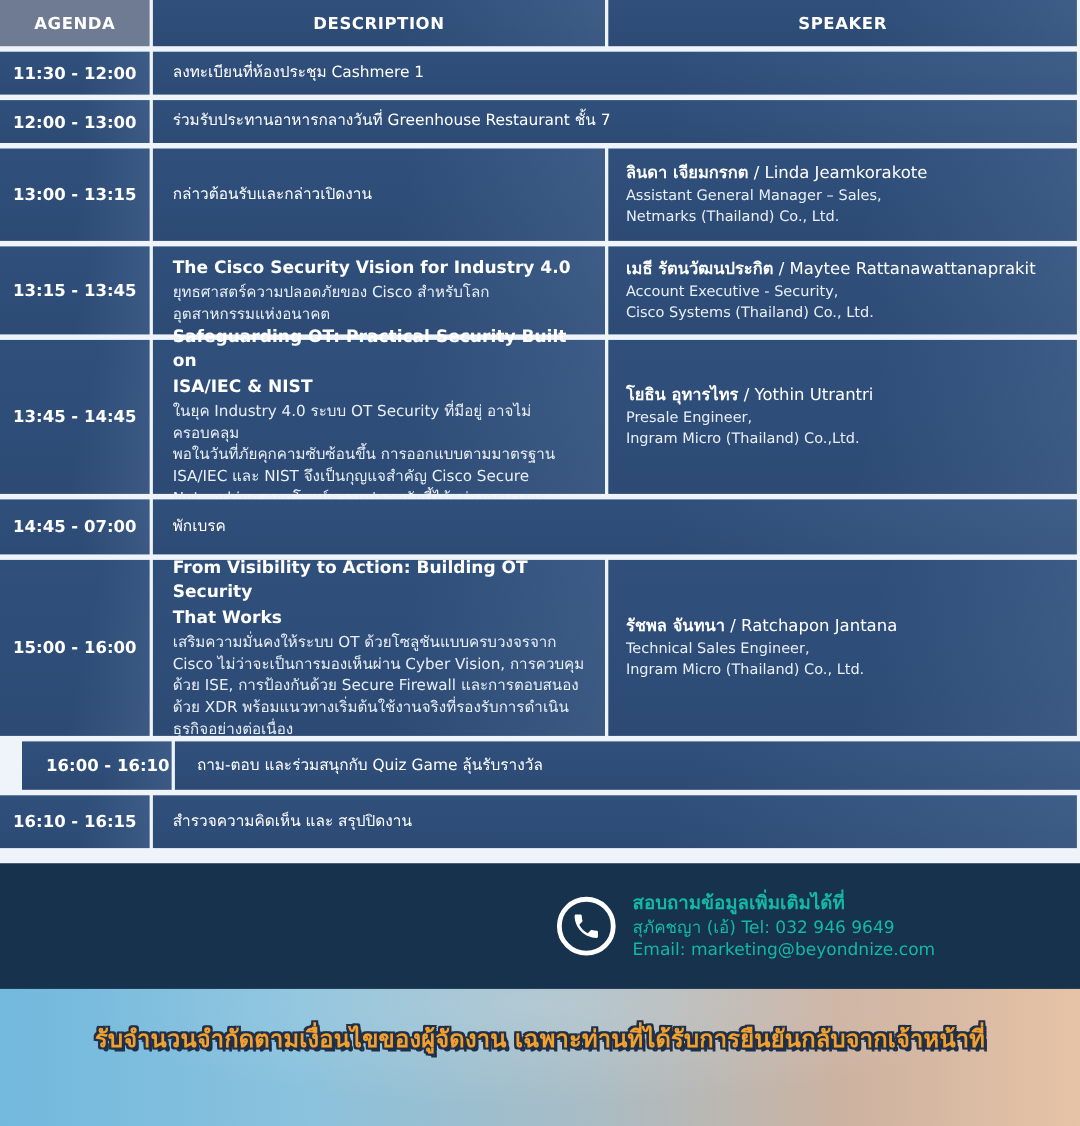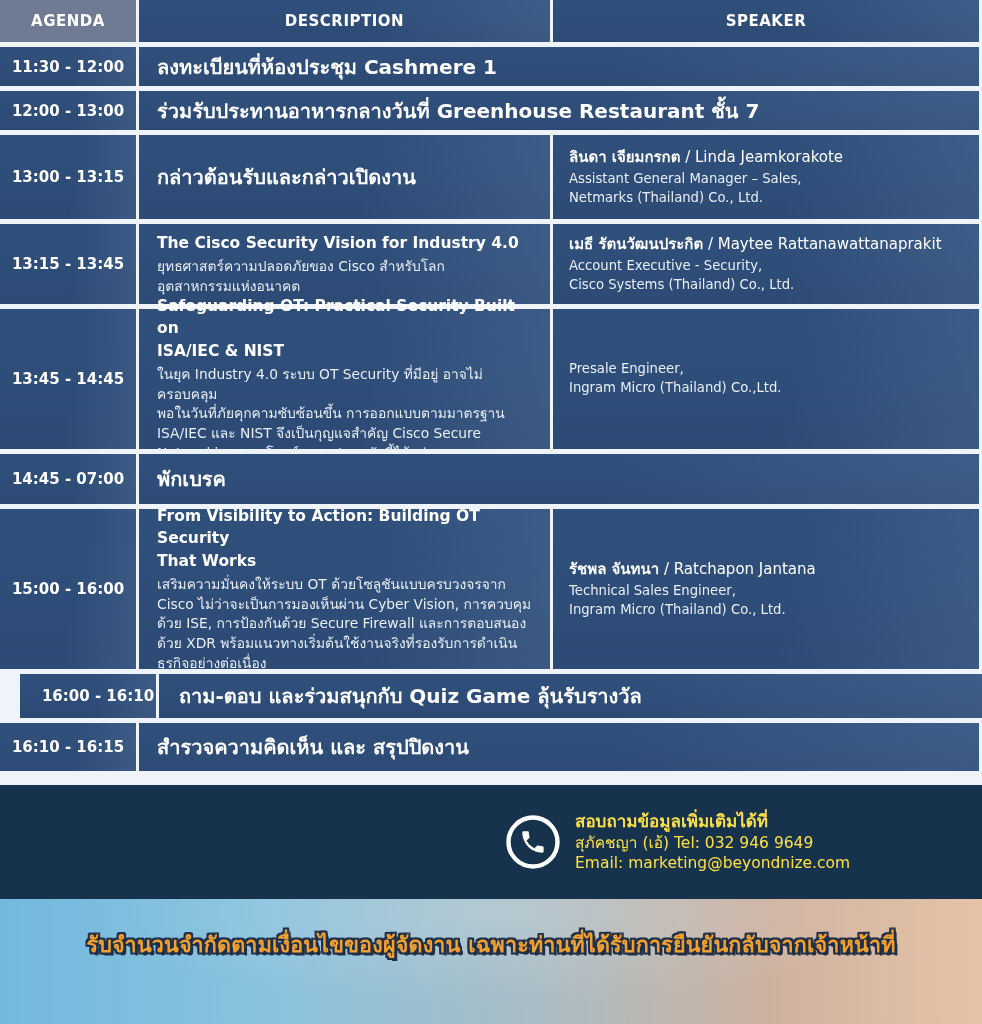--- a/index.html
+++ b/index.html
@@ -34,38 +34,38 @@
     box-sizing:border-box;
     background:
       linear-gradient(102deg, rgba(255,255,255,0) 55%, rgba(150,180,215,0.14) 100%),
       linear-gradient(180deg,#30507c 0%,#2c4a74 100%);
     color:#ffffff;
     display:flex;flex-direction:column;justify-content:center;
   }
   .time-cell{align-items:center;font-weight:bold;font-size:15px;white-space:nowrap;}
   .desc-cell{padding:8px 14px 8px 18px;}
   .spk-cell{padding:8px 12px 8px 16px;}
-  .row-title-th{font-weight:bold;font-size:20px;line-height:1.3;}
+  .row-title-th{font-weight:normal;font-size:14px;line-height:1.3;}
   .row-title-en{font-weight:bold;font-size:15.5px;line-height:1.45;white-space:pre-line;}
   .row-detail{font-size:13.8px;line-height:1.42;color:#e9eff6;white-space:pre-line;margin-top:3px;}
   .spk-name{font-size:15px;line-height:1.4;margin-bottom:2px;}
   .spk-name .th{font-weight:bold;}
   .spk-sub{font-size:13.2px;line-height:1.42;color:#e9eff6;}
   .h46{height:39px;} .h84{height:84px;} .h80{height:80px;} .h140{height:140px;}
   .h50{height:50px;} .h160{height:160px;} .h44{height:44px;padding-left:20px;} .h48{height:48px;}
 
   
   .contact-bar{
     position:absolute;top:785px;left:0;width:982px;height:114px;
     background:#16324c;
     display:flex;align-items:center;
   }
   .contact-inner{display:flex;align-items:center;margin-left:505px;}
   .phone-badge{width:56px;height:56px;flex:0 0 56px;margin-right:14px;}
-  .contact-text{color:#fde047;}
+  .contact-text{color:#14b8a6;}
   .contact-heading{font-weight:bold;font-size:17px;line-height:1.35;}
   .contact-line{font-size:15.5px;line-height:1.35;}
 
   
   .notice-band{
     position:absolute;top:899px;left:0;width:982px;height:125px;
     background:
       radial-gradient(ellipse at 50% 10%, rgba(255,255,255,0.18), rgba(255,255,255,0) 60%),
       linear-gradient(90deg,#72b9de 0%,#8ac2dd 28%,#a9bcc4 55%,#cdb2a0 78%,#e6c3a6 100%);
     text-decoration: underline;
@@ -155,20 +155,21 @@
       </div>
     <div class="cell desc-cell h140">
       <div class="row-title-en">Safeguarding OT: Practical Security Built on
 ISA/IEC &amp; NIST</div>
       <div class="row-detail">ในยุค Industry 4.0 ระบบ OT Security ที่มีอยู่ อาจไม่ครอบคลุม
 พอในวันที่ภัยคุกคามซับซ้อนขึ้น การออกแบบตามมาตรฐาน
 ISA/IEC และ NIST จึงเป็นกุญแจสำคัญ Cisco Secure
 Networking ตอบโจทย์ความปลอดภัยนี้ได้อย่างครบวงจร</div>
     </div>
     <div class="cell spk-cell h140">
+      <div class="spk-name"><span class="th">โยธิน อุทารไทร</span><span> / Yothin Utrantri</span></div>
       <div class="spk-sub">Presale Engineer,</div>
       <div class="spk-sub">Ingram Micro (Thailand) Co.,Ltd.</div>
     </div>
   </div>
 
   <div class="t-row cols2 h50">
     <div class="cell time-cell h50">
         <span>14:45 - 07:00</span>
       </div>
     <div class="cell desc-cell h50">

